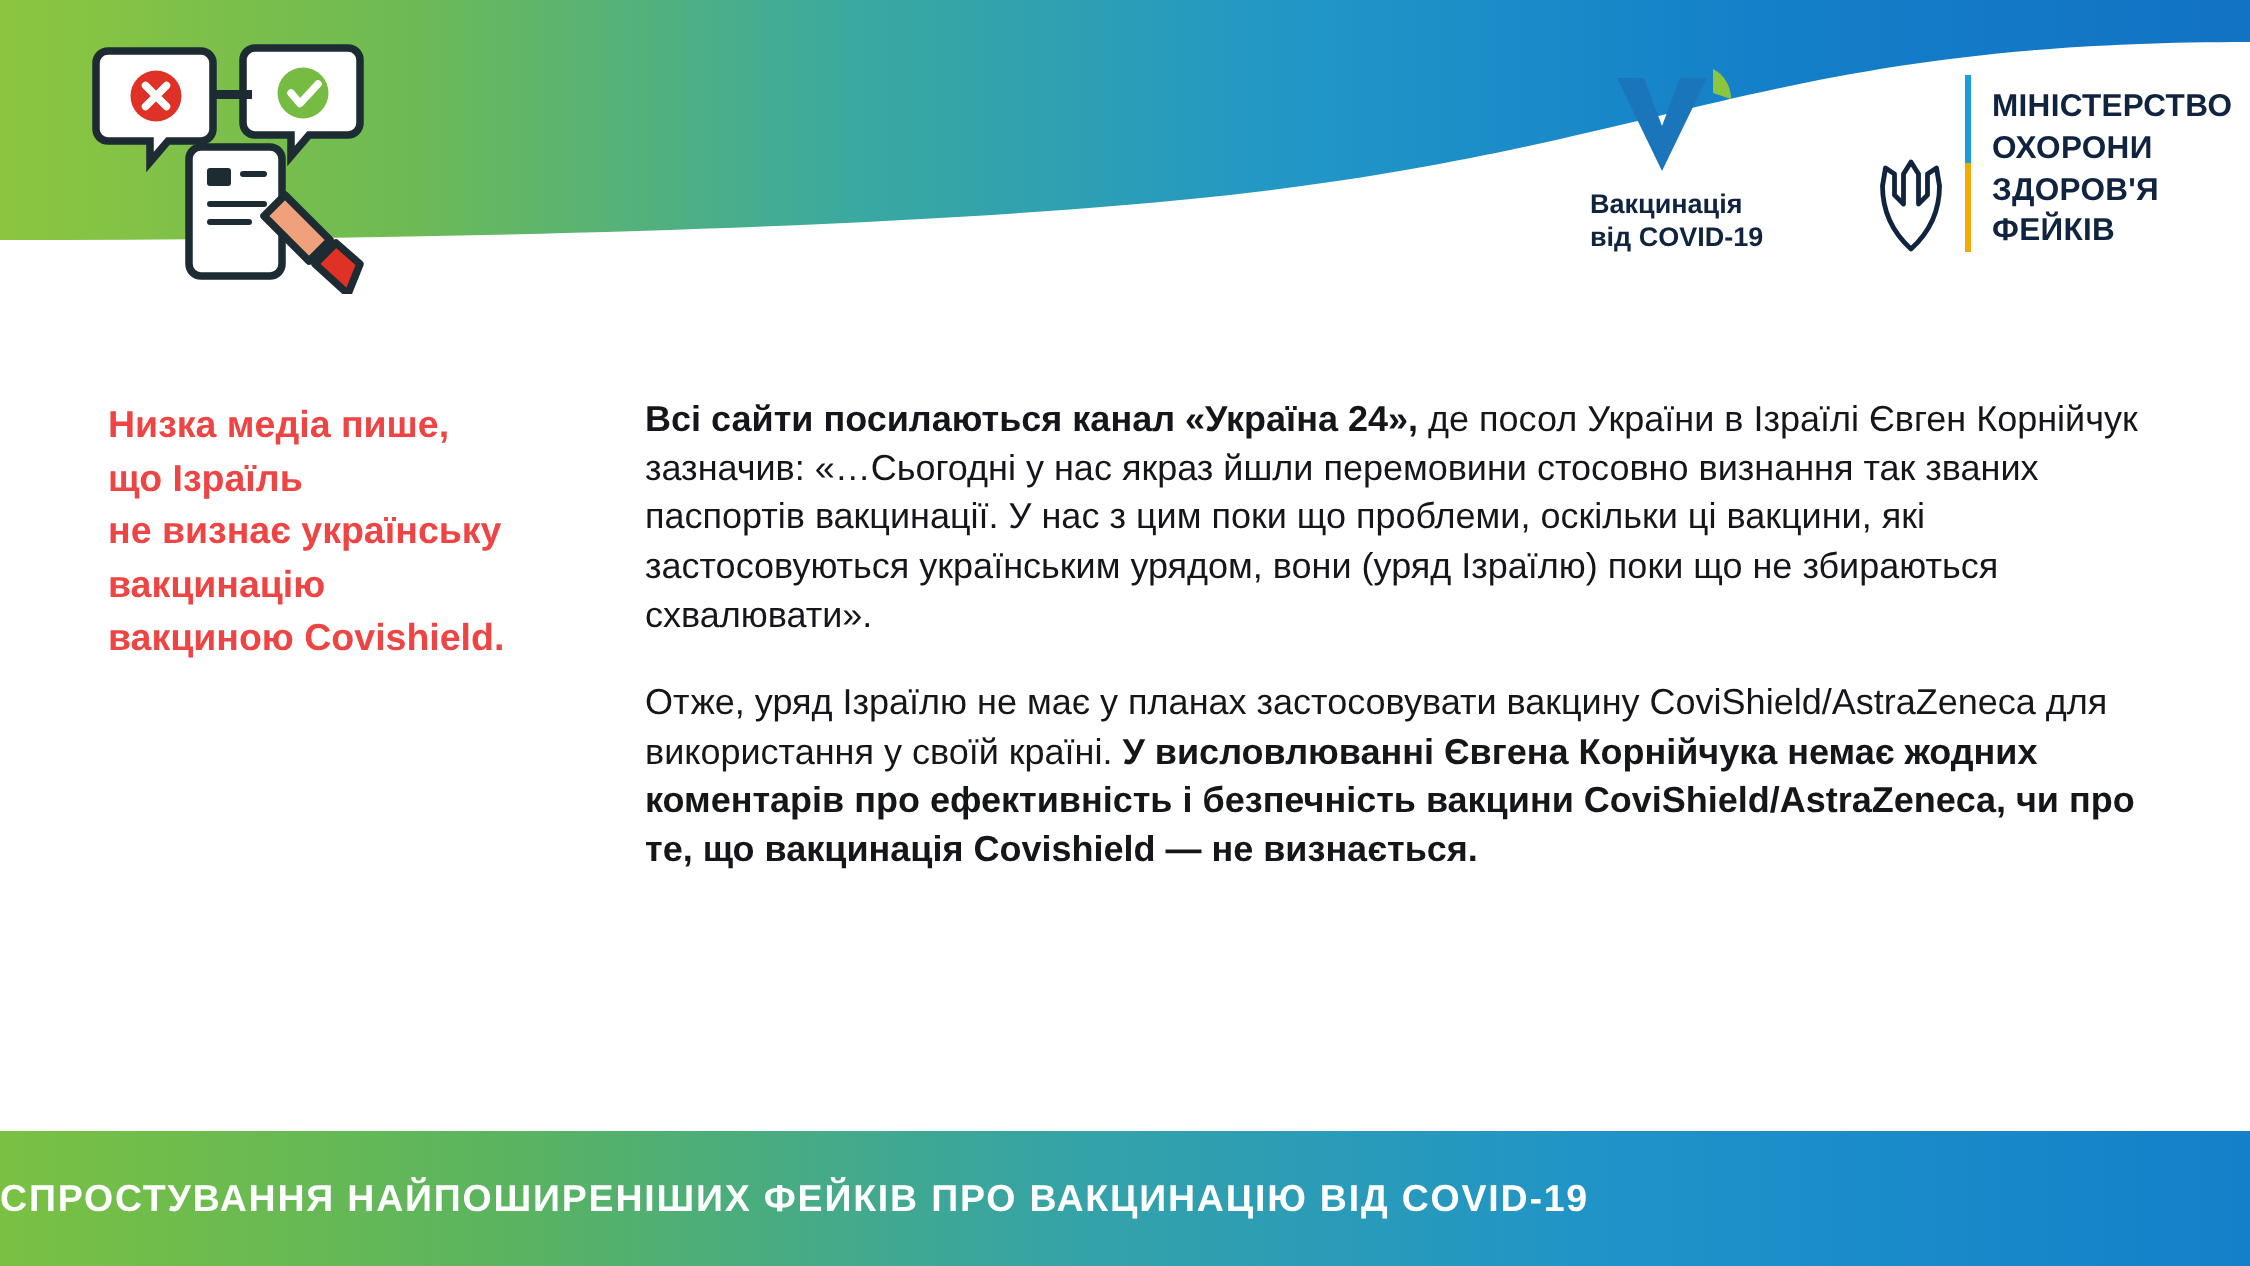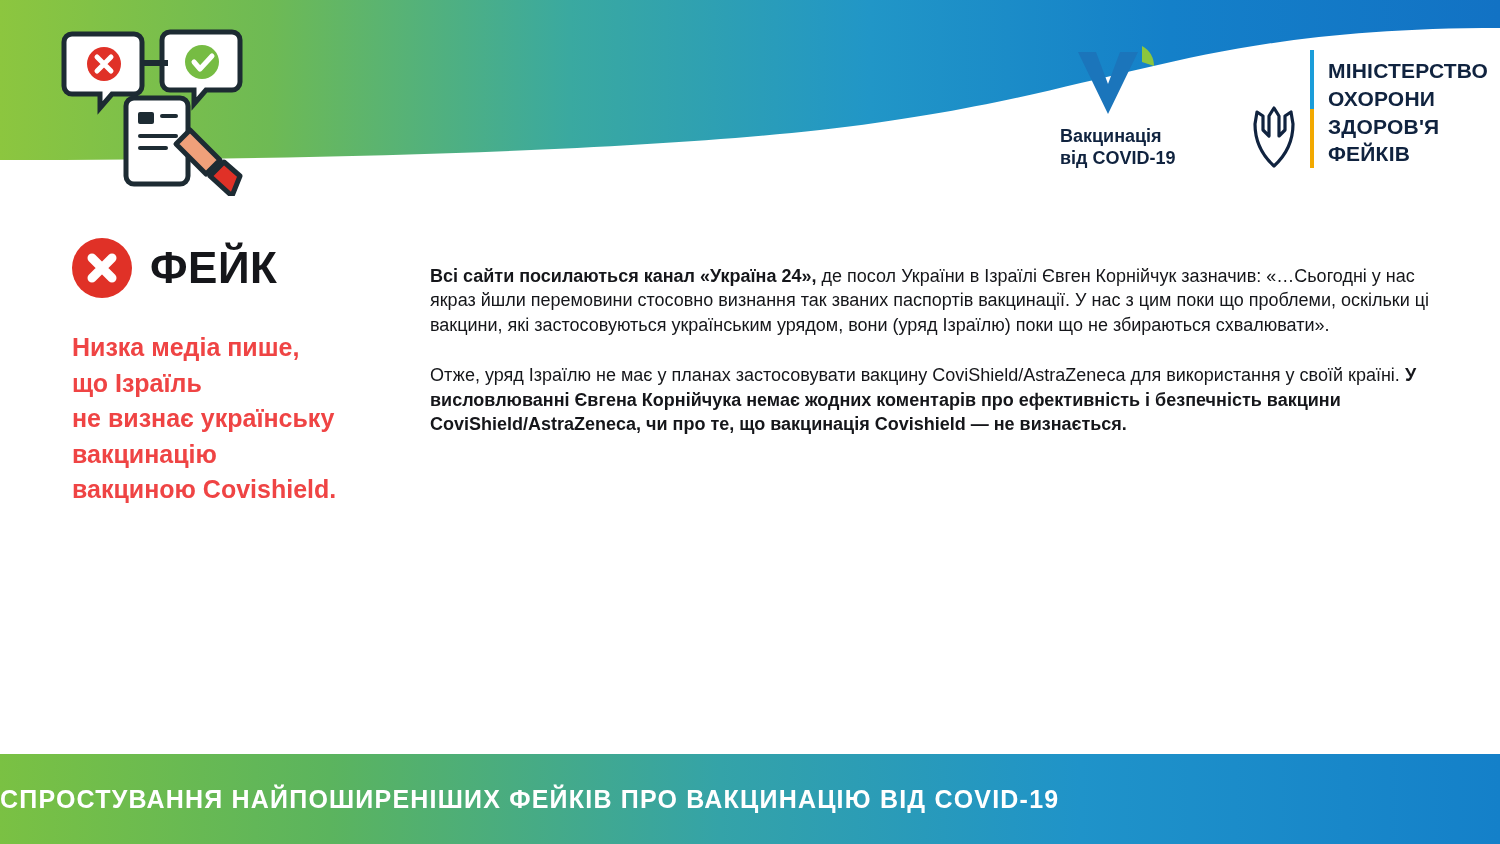--- a/index.html
+++ b/index.html
@@ -131,21 +131,21 @@
     margin-top: 30px;
     font-size: 25px;
     font-weight: bold;
     line-height: 1.42;
     color: #ef4444;
     white-space: pre-line;
   }
 
   .fact-body {
     margin-top: 28px;
-    font-size: 18px;
+    font-size: 24px;
     line-height: 1.36;
     color: #15161a;
   }
   .fact-body p { margin: 0 0 26px 0; }
   .fact-body p:last-child { margin-bottom: 0; }
   .b { font-weight: bold; }
 
   
   .bottom-bar {
     position: absolute;
@@ -235,28 +235,20 @@
     <div>МІНІСТЕРСТВО</div>
     <div>ОХОРОНИ</div>
     <div>ЗДОРОВ'Я</div>
     <div>ФЕЙКІВ</div>
   </div>
 </div>
 
 <div class="content">
 
   <div class="col-fake">
-    <div class="col-head">
-      <div class="badge fake">
-        <svg width="60" height="60" viewBox="0 0 60 60" xmlns="http://www.w3.org/2000/svg" aria-hidden="true">
-          <path d="M20,20 L40,40 M40,20 L20,40" stroke="#ffffff" stroke-width="9" stroke-linecap="round"></path>
-        </svg>
-      </div>
-      <div class="col-title">ФЕЙК</div>
-    </div>
     <div class="fake-body">Низка медіа пише,
 що Ізраїль
 не визнає українську
 вакцинацію
 вакциною Covishield.</div>
   </div>
 
   <div class="col-fact">
 
     <div class="fact-body">

